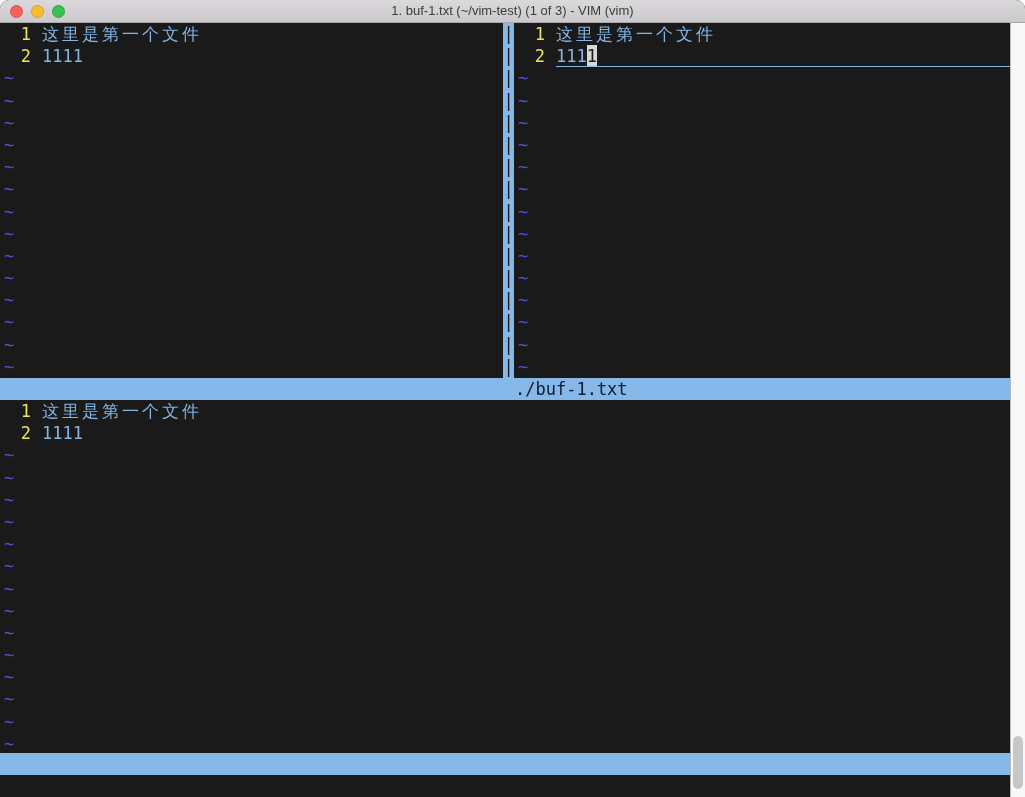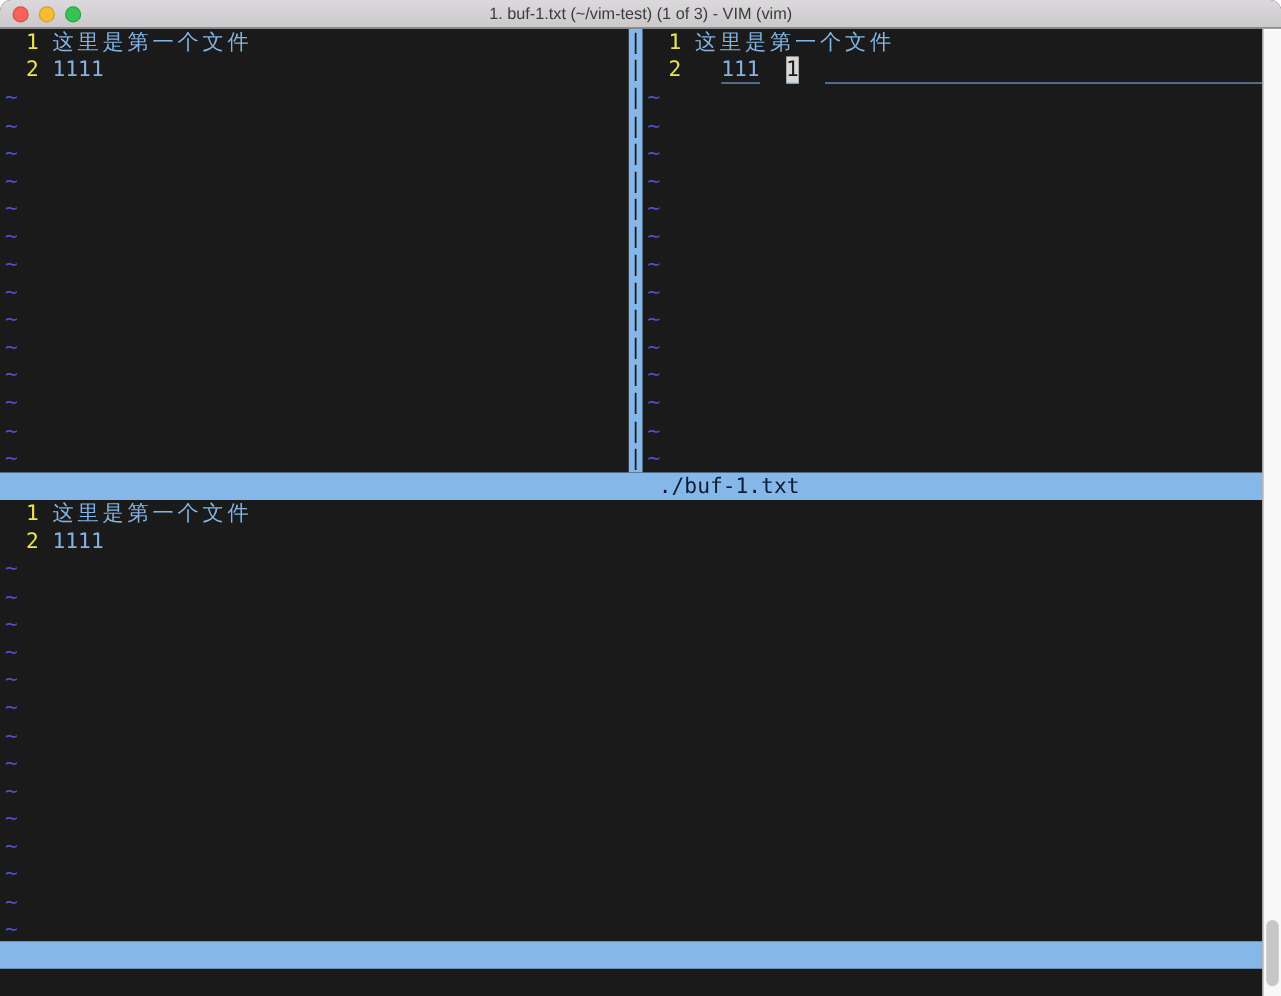--- a/index.html
+++ b/index.html
@@ -39,30 +39,30 @@
   }
   .win-top-right{flex:1;}
   .win-bottom{height:353px;overflow:hidden;}
 
   .row{height:22.19px;line-height:22.19px;white-space:pre;display:flex;box-sizing:border-box;overflow:hidden;}
   .gutter{flex:none;width:31px;text-align:right;color:var(--num-yellow,#e8e455);}
   .gutter-gap{flex:none;width:11px;}
   .buf-text{color:var(--text-blue,#84b4e4);text-align:center;}
   .buf-text.cjk{letter-spacing:3px;}
   .tilde{color:var(--tilde-blue,#5151cf);padding-left:4px;}
-  .underline{border-bottom:1.5px solid var(--text-blue,#84b4e4);margin-left:21px;}
+  .underline{border-bottom:1.5px solid var(--text-blue,#84b4e4);}
   .fill{flex:1;}
   .cursor-block{background:var(--cursor-bg,#d8d8d8);color:var(--bg,#1a1a1a);}
 
   .statusline{
     position:relative;height:22px;line-height:22px;
     background:var(--status-bg,#85b7e9);color:var(--status-fg,#0f1b2e);
     white-space:pre;padding-left:2px;box-sizing:border-box;overflow:hidden;
   }
-  .status-right{position:absolute;left:527px;top:0;}
+  .status-right{position:absolute;left:515px;top:0;}
   .cmdline{height:22px;line-height:22px;color:var(--text-blue,#84b4e4);padding-left:2px;white-space:pre;}
 
   
   .scrollbar-track{
     position:absolute;top:23px;left:1010px;width:15px;height:774px;
     background:#f8f8f8;border-left:1px solid #b9b9b9;box-sizing:border-box;
   }
   .scrollbar-thumb{
     position:absolute;left:2px;top:713px;width:10px;height:53px;
     background:#c7c7c7;border-radius:5px;

